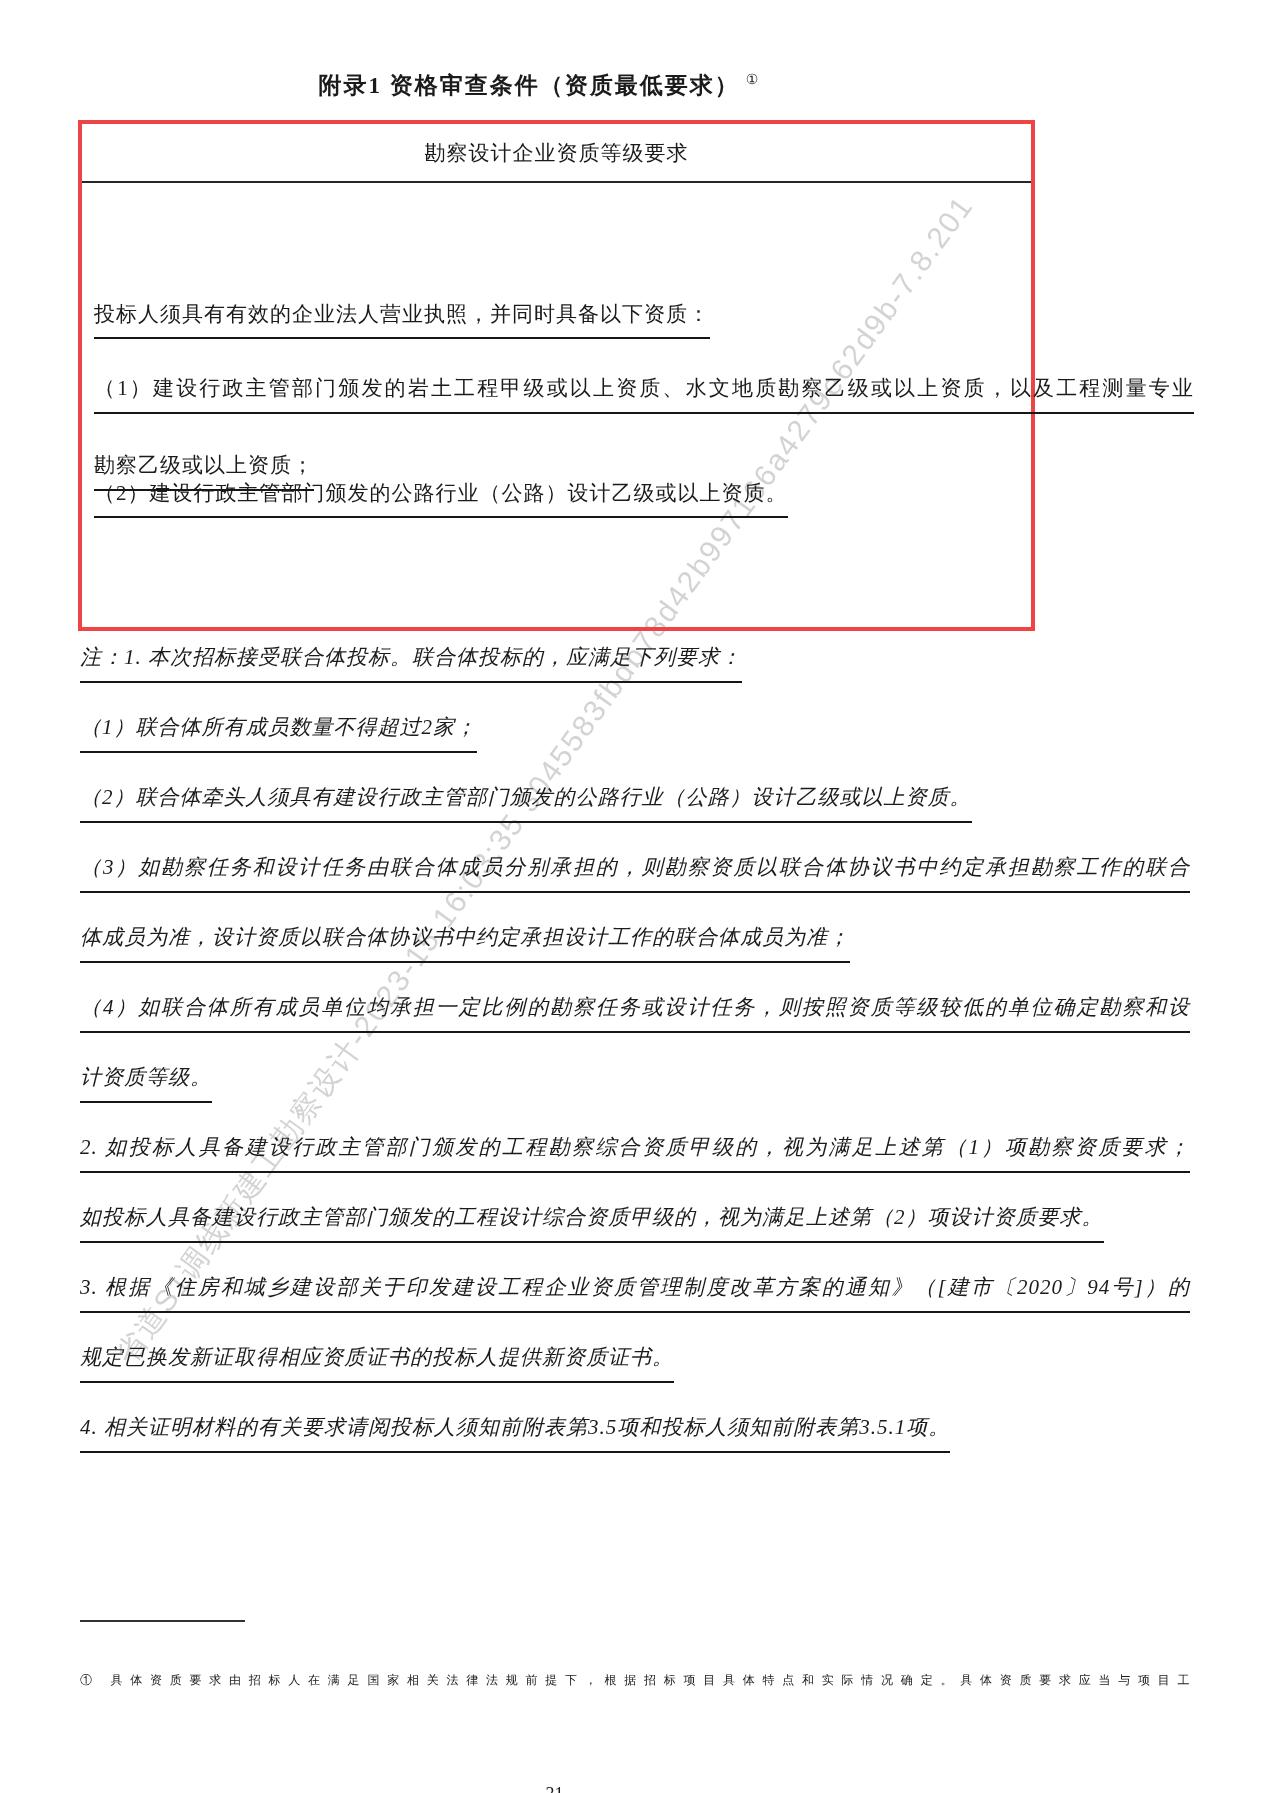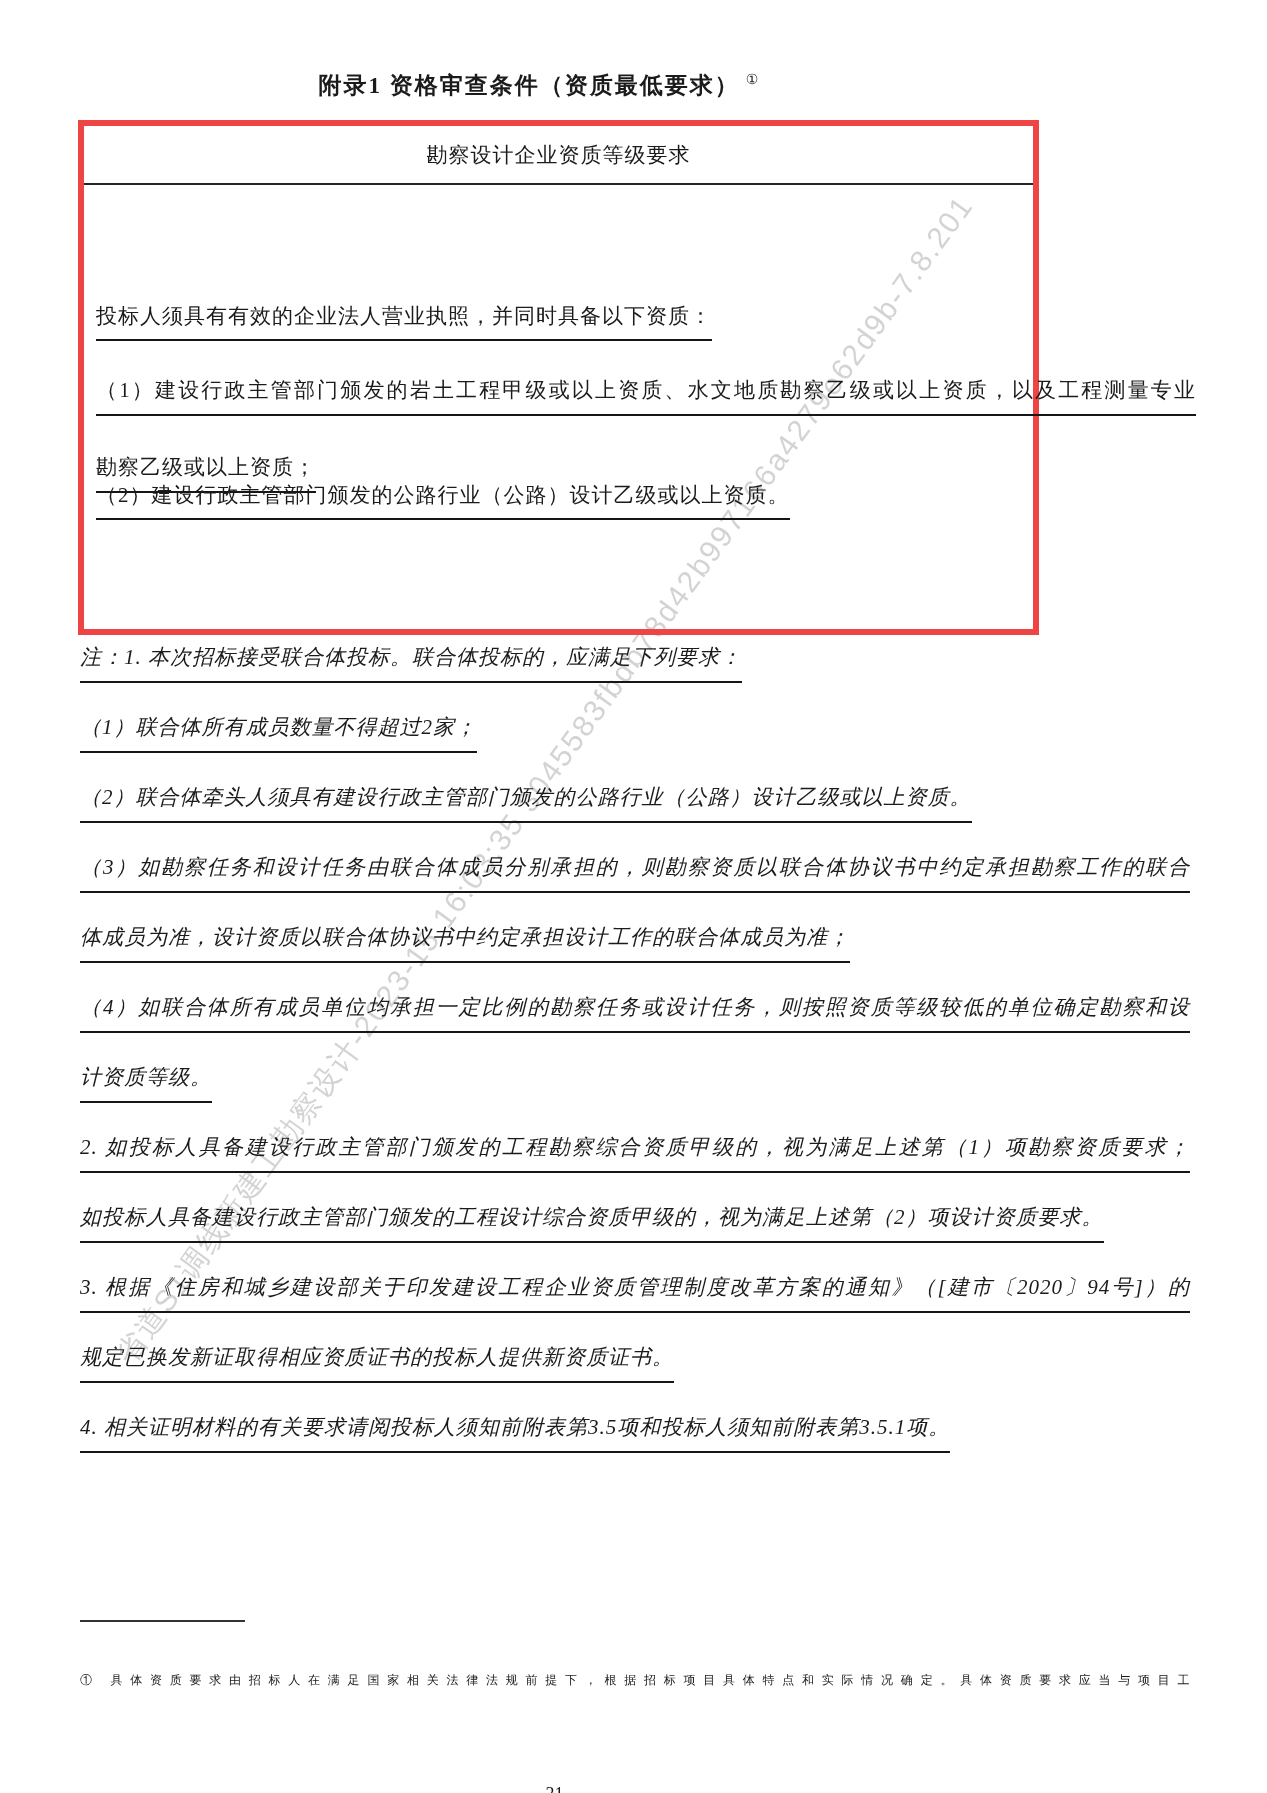--- a/index.html
+++ b/index.html
@@ -19,21 +19,21 @@
   }
   
   .title {
     position:absolute; top:70px; left:62px; width:953px; z-index:1;
     text-align:center; font-weight:bold; font-size:23px; letter-spacing:2px;
   }
   .title sup { font-size:14px; font-weight:normal; letter-spacing:0; margin-left:6px; }
   
   .qual-table {
     position:absolute; top:120px; left:78px; width:949px; z-index:1;
-    border:6px solid #ef4444;
+    border:4px solid #ef4444;
   }
   .qual-table .thead {
     height:57px; border-bottom:2px solid #262626;
     display:flex; align-items:center; justify-content:center;
     font-size:21px; letter-spacing:1px;
   }
   .qual-table .tbody {
     height:444px; box-sizing:border-box; padding:118px 0 0 12px; overflow:visible;
   }
   .cell-line {

